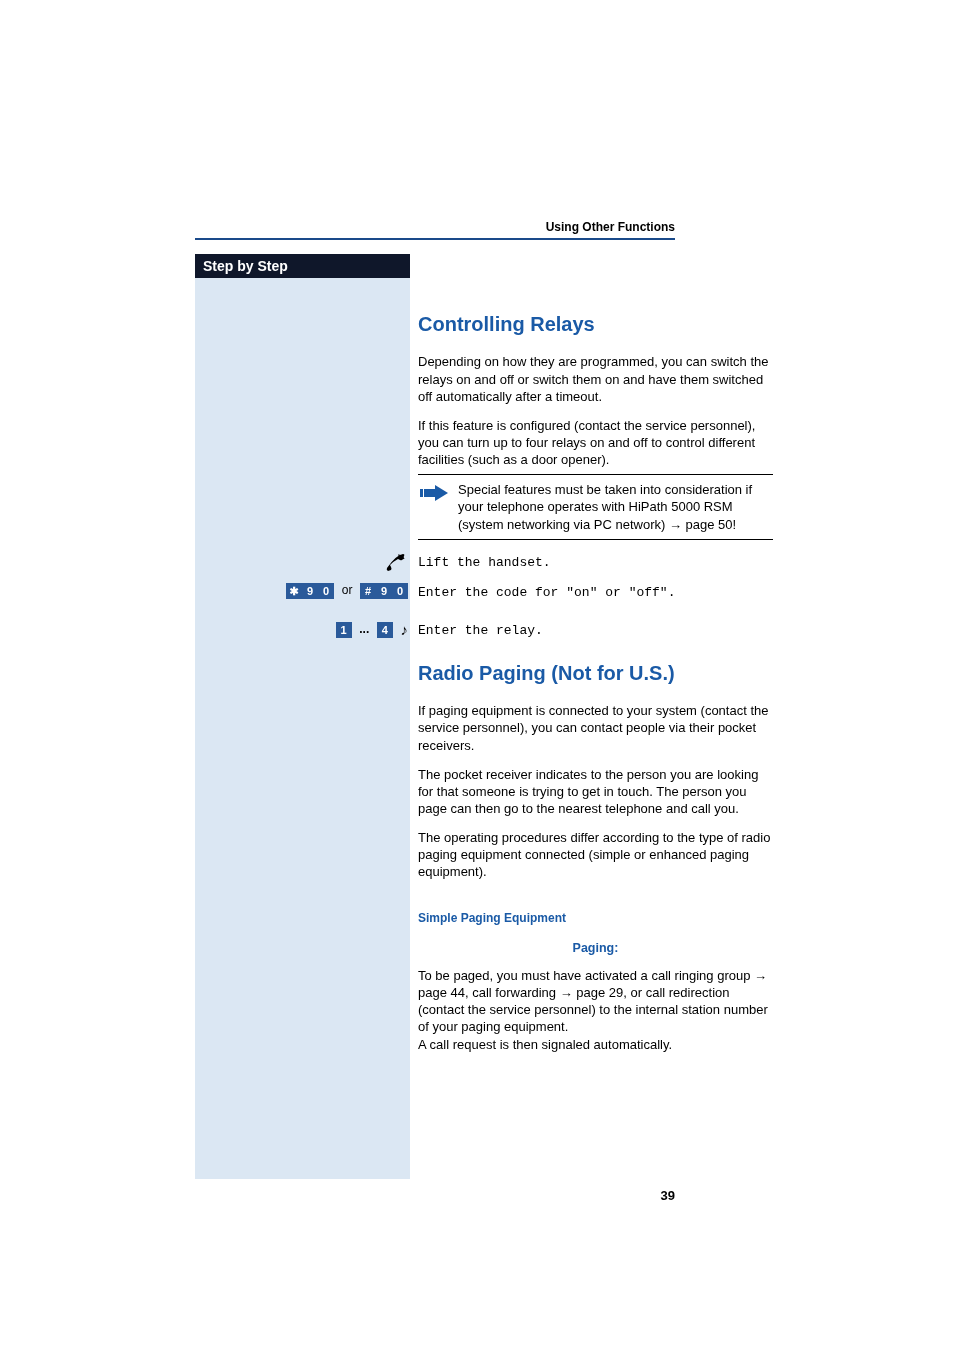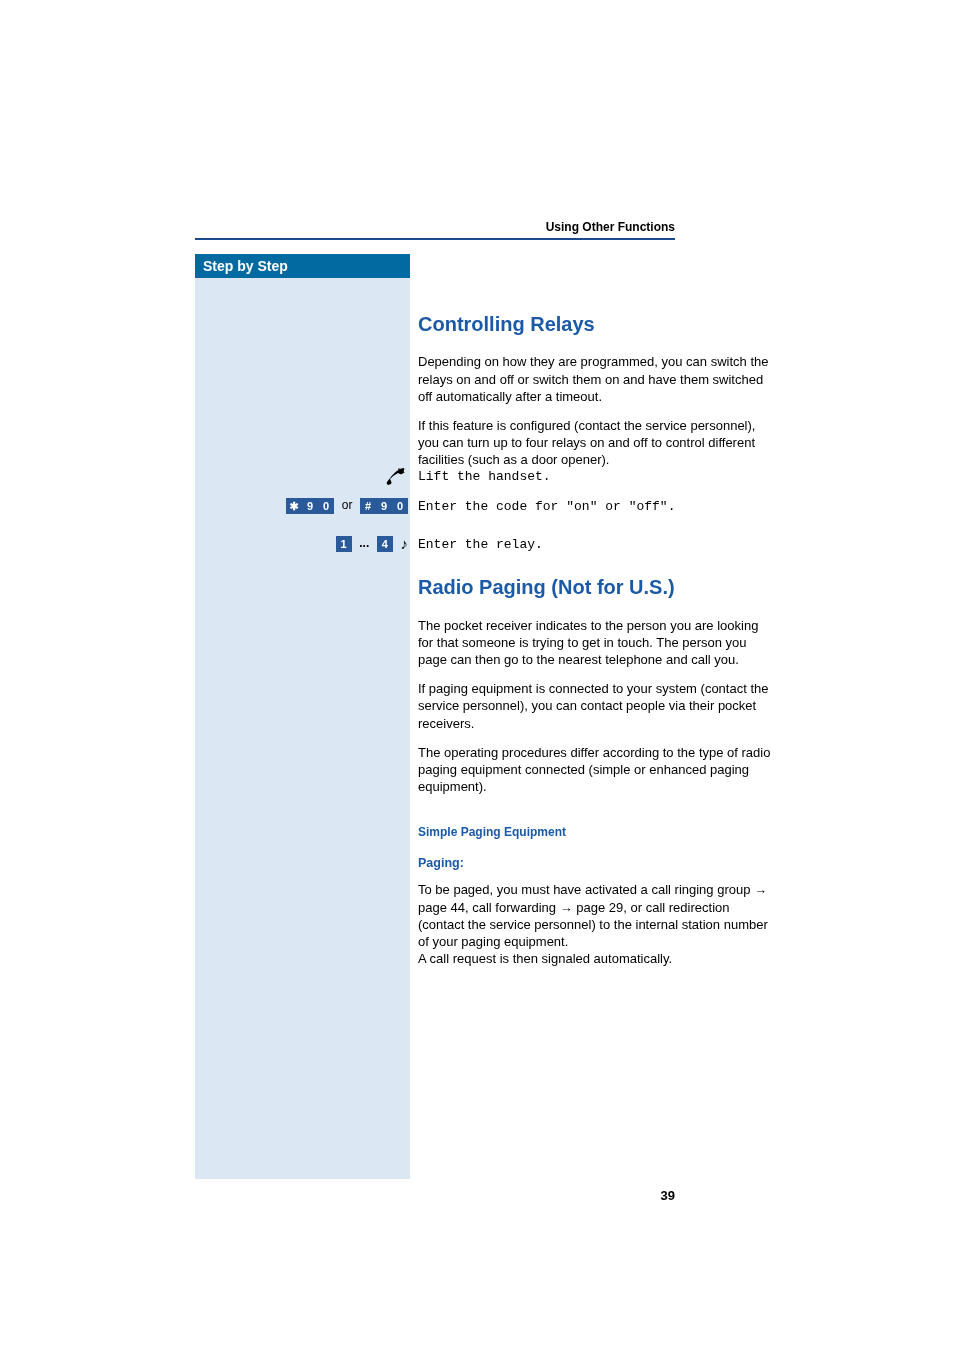--- a/index.html
+++ b/index.html
@@ -28,21 +28,21 @@
     width: 215px;
     height: 925px;
     background: #dbe7f3;
   }
   .sidebar-header {
     position: absolute;
     top: 254px;
     left: 195px;
     width: 215px;
     height: 24px;
-    background: #0369a1;
+    background: #0f172a;
     color: #fff;
     font-weight: bold;
     font-size: 14px;
     line-height: 24px;
     padding-left: 8px;
   }
   .content {
     position: absolute;
     top: 293px;
     left: 418px;
@@ -64,20 +64,21 @@
     font-weight: bold;
     margin-top: 30px;
     margin-bottom: 14px;
   }
   .h3 {
     color: #1a5aa6;
     font-size: 12.5px;
     font-weight: bold;
     margin-top: 4px;
     margin-bottom: 10px;
+    text-align: center;
   }
   .p { margin-bottom: 12px; }
   .p-tight { margin-bottom: 0; }
   .note-box {
     border-top: 1px solid #000;
     border-bottom: 1px solid #000;
     padding: 6px 0 6px 40px;
     margin: 6px 0 14px 0;
     position: relative;
     min-height: 56px;
@@ -160,20 +161,28 @@
   <div class="sidebar"></div>
   <div class="sidebar-header">Step by Step</div>
 
   <div class="content">
 
     <div class="h1">Controlling Relays</div>
 
     <div class="p">Depending on how they are programmed, you can switch the relays on and off or switch them on and have them switched off automatically after a timeout.</div>
     <div class="p p-tight">If this feature is configured (contact the service personnel), you can turn up to four relays on and off to control different facilities (such as a door opener).</div>
 
+    <div class="note-box">
+      <svg class="note-arrow-icon" viewBox="0 0 30 20">
+        <rect x="0" y="6" width="3" height="8" fill="#1a5aa6"></rect>
+        <rect x="4" y="6" width="11" height="8" fill="#1a5aa6"></rect>
+        <polygon points="15,2 28,10 15,18" fill="#1a5aa6"></polygon>
+      </svg>
+      <span>Special features must be taken into consideration if your telephone operates with HiPath 5000 RSM (system networking via PC network) </span><span class="arrow">→ page 50!</span>
+    </div>
 
     <div class="step-row">
       <div class="step-icon-col">
         <svg width="24" height="20" viewBox="0 0 24 20" style="vertical-align:middle">
           <path d="M3 16 Q2 18 4 19 L7 18 Q8 17 7 15 L6 13 Q10 9 14 7 L16 8 Q18 9 19 7 L20 4 Q21 2 19 2 Q12 3 3 16 Z" fill="#000"></path>
           <path d="M14 3 Q18 3 20 7" stroke="#000" stroke-width="1.2" fill="none"></path>
         </svg>
       </div>
       <span class="step-text">Lift the handset.</span>
     </div>
@@ -196,22 +205,22 @@
         <span class="key">1</span>
         <span class="dots">...</span>
         <span class="key">4</span>
         <span class="music">♪</span>
       </div>
       <span class="step-text">Enter the relay.</span>
     </div>
 
     <div class="h1">Radio Paging (Not for U.S.)</div>
 
+    <div class="p">If paging equipment is connected to your system (contact the service personnel), you can contact people via their pocket receivers.</div>
     <div class="p">The pocket receiver indicates to the person you are looking for that someone is trying to get in touch. The person you page can then go to the nearest telephone and call you.</div>
-    <div class="p">If paging equipment is connected to your system (contact the service personnel), you can contact people via their pocket receivers.</div>
     <div class="p">The operating procedures differ according to the type of radio paging equipment connected (simple or enhanced paging equipment).</div>
 
     <div class="h2">Simple Paging Equipment</div>
     <div class="h3">Paging:</div>
 
     <div class="p p-tight">
       <span>To be paged, you must have activated a call ringing group </span><span class="arrow">→ page 44</span><span>, call forwarding </span><span class="arrow">→ page 29</span><span>, or call redirection (contact the service personnel) to the internal station number of your paging equipment.</span>
     </div>
     <div class="p">A call request is then signaled automatically.</div>
 

